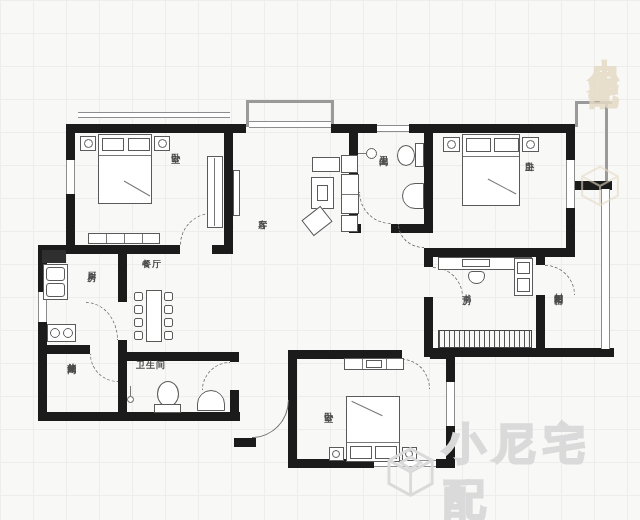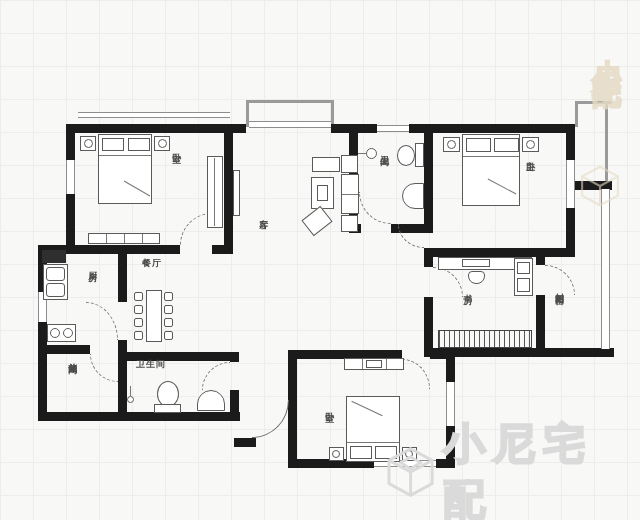--- a/index.html
+++ b/index.html
@@ -2,21 +2,21 @@
 <html><head>
 <meta charset="utf-8">
 <style>
   html,body{margin:0;padding:0;}
   #plan{
     position:relative;width:640px;height:520px;overflow:hidden;
     background-color:#f8f8f7;
     background-image:linear-gradient(#ededec 1px, transparent 1px),
                      linear-gradient(90deg,#ededec 1px, transparent 1px);
     background-size:33px 33px;
-    font-family:Liberation Mono, monospace;
+    font-family:Liberation Serif, serif;
   }
   .w{position:absolute;background:#1b1b1b;}                      
   .wh{position:absolute;background:#fff;border-top:1px solid #8d8d8d;border-bottom:1px solid #8d8d8d;box-sizing:border-box;} 
   .wv{position:absolute;background:#fff;border-left:1px solid #8d8d8d;border-right:1px solid #8d8d8d;box-sizing:border-box;} 
   .tl{position:absolute;background:#9a9a9a;}                     
   .f{position:absolute;border:1px solid #5a5a5a;background:#fff;box-sizing:border-box;}
   .c{border-radius:50%;}
   .arc{position:absolute;box-sizing:border-box;background:transparent;}
   .ln{position:absolute;background:#777;}
   .lbl{position:absolute;font-size:9px;line-height:1.2;font-weight:600;color:#4a4a4a;letter-spacing:1px;white-space:nowrap;}

